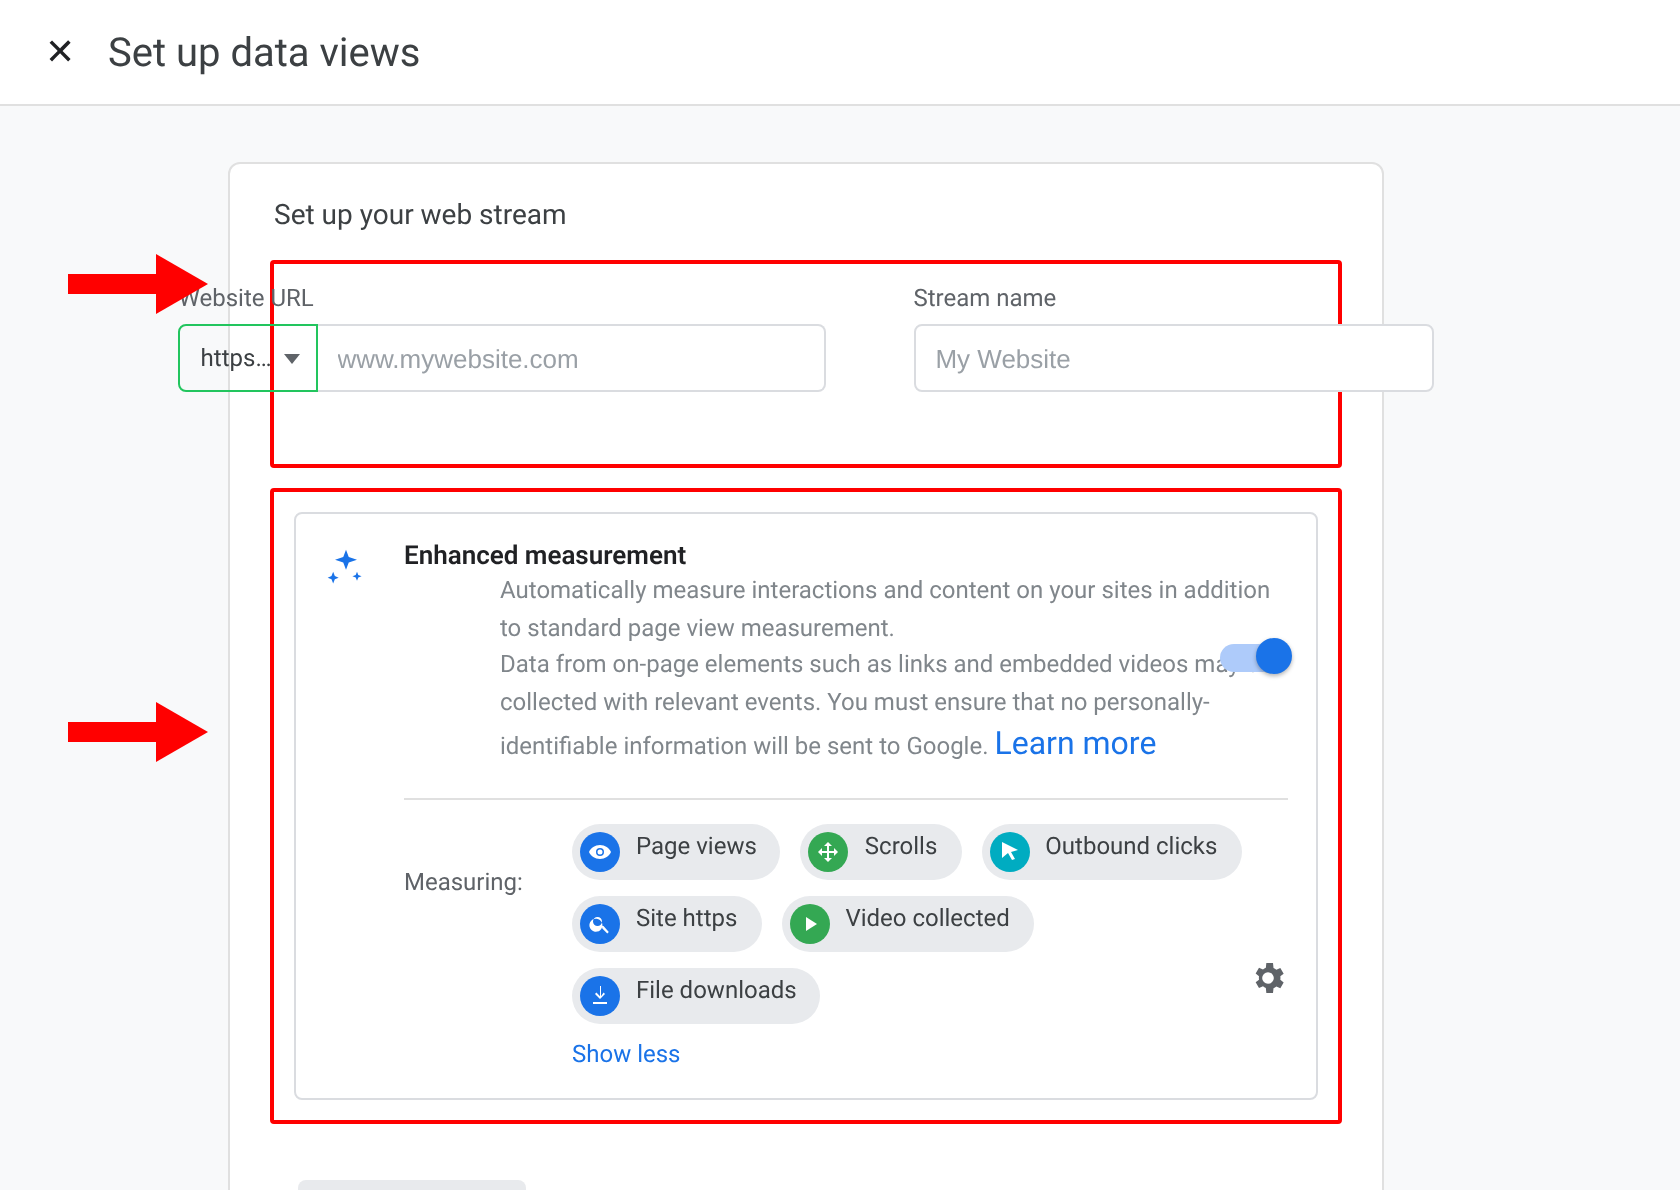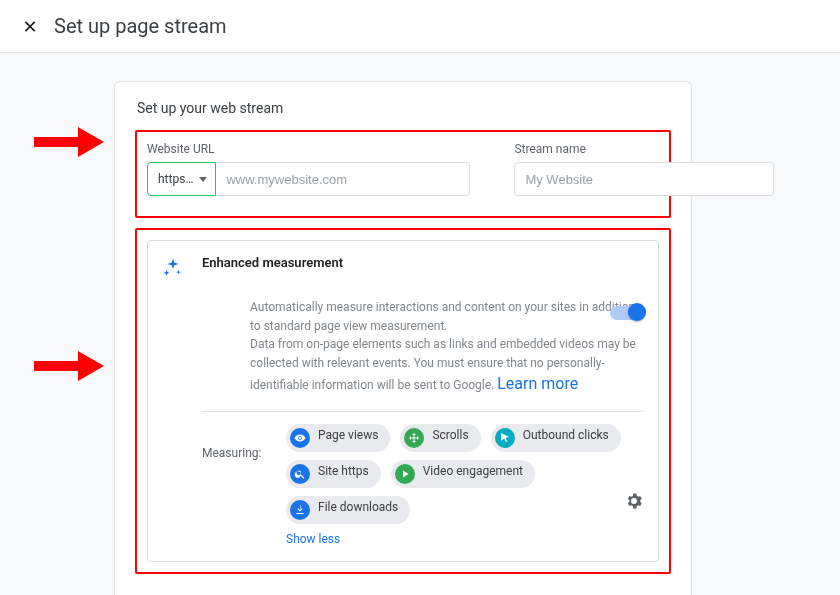--- a/index.html
+++ b/index.html
@@ -69,21 +69,22 @@
     margin: 2px 0 14px 2px;
   }
   .redbox {
     border: 2px solid #ff0000;
     padding: 10px 10px 10px 10px;
     border-radius: 2px;
   }
   .fields {
     display: flex;
     gap: 44px;
-    margin-bottom: 10px;
+    margin-bottom: 26px;
+    justify-content: center;
   }
   .field-label {
     font-size: 12px;
     color: #5f6368;
     margin-bottom: 6px;
   }
   .url-row {
     display: flex;
   }
   .proto {
@@ -135,21 +136,21 @@
   }
   .sparkle {
     flex: 0 0 22px;
     margin-top: 2px;
   }
   .enh-body { flex: 1; }
   .enh-title {
     font-size: 13px;
     font-weight: 600;
     color: #202124;
-    margin-bottom: 28px;
+    margin-bottom: 0;
   }
   .enh-desc {
     font-size: 12px;
     line-height: 1.55;
     color: #80868b;
     margin-left: 48px;
   }
   .learn-more {
     color: #1a73e8;
     font-size: 16px;
@@ -237,21 +238,21 @@
     border-radius: 4px;
     border: none;
     cursor: default;
   }
 </style>
 </head>
 <body>
 
 <div class="topbar">
   <div class="close">✕</div>
-  <div class="title">Set up page stream</div>
+  <div class="title">Set up data views</div>
 </div>
 
 <div class="canvas">
 
   <div class="arrow" style="top:76px">
     <div class="shaft"></div>
       <div class="head"></div>
   </div>
   <div class="arrow" style="top:300px">
     <div class="shaft"></div>
@@ -333,21 +334,21 @@
                         </svg>
                       </span>
                       <span>Site https</span>
                     </span>
                     <span class="chip">
                       <span class="ic" style="background:#34a853">
                         <svg width="12" height="12" viewBox="0 0 24 24">
                           <path fill="#fff" d="M8 5v14l11-7z"></path>
                         </svg>
                       </span>
-                      <span>Video engagement</span>
+                      <span>Video collected</span>
                     </span>
                     <span class="chip">
                       <span class="ic" style="background:#1a73e8">
                         <svg width="12" height="12" viewBox="0 0 24 24">
                           <path fill="#fff" d="M5 20h14v-2H5zm7-18v10.2L8.4 8.6 7 10l5 5 5-5-1.4-1.4L13 12.2V2z"></path>
                         </svg>
                       </span>
                       <span>File downloads</span>
                     </span>
                   </div>

